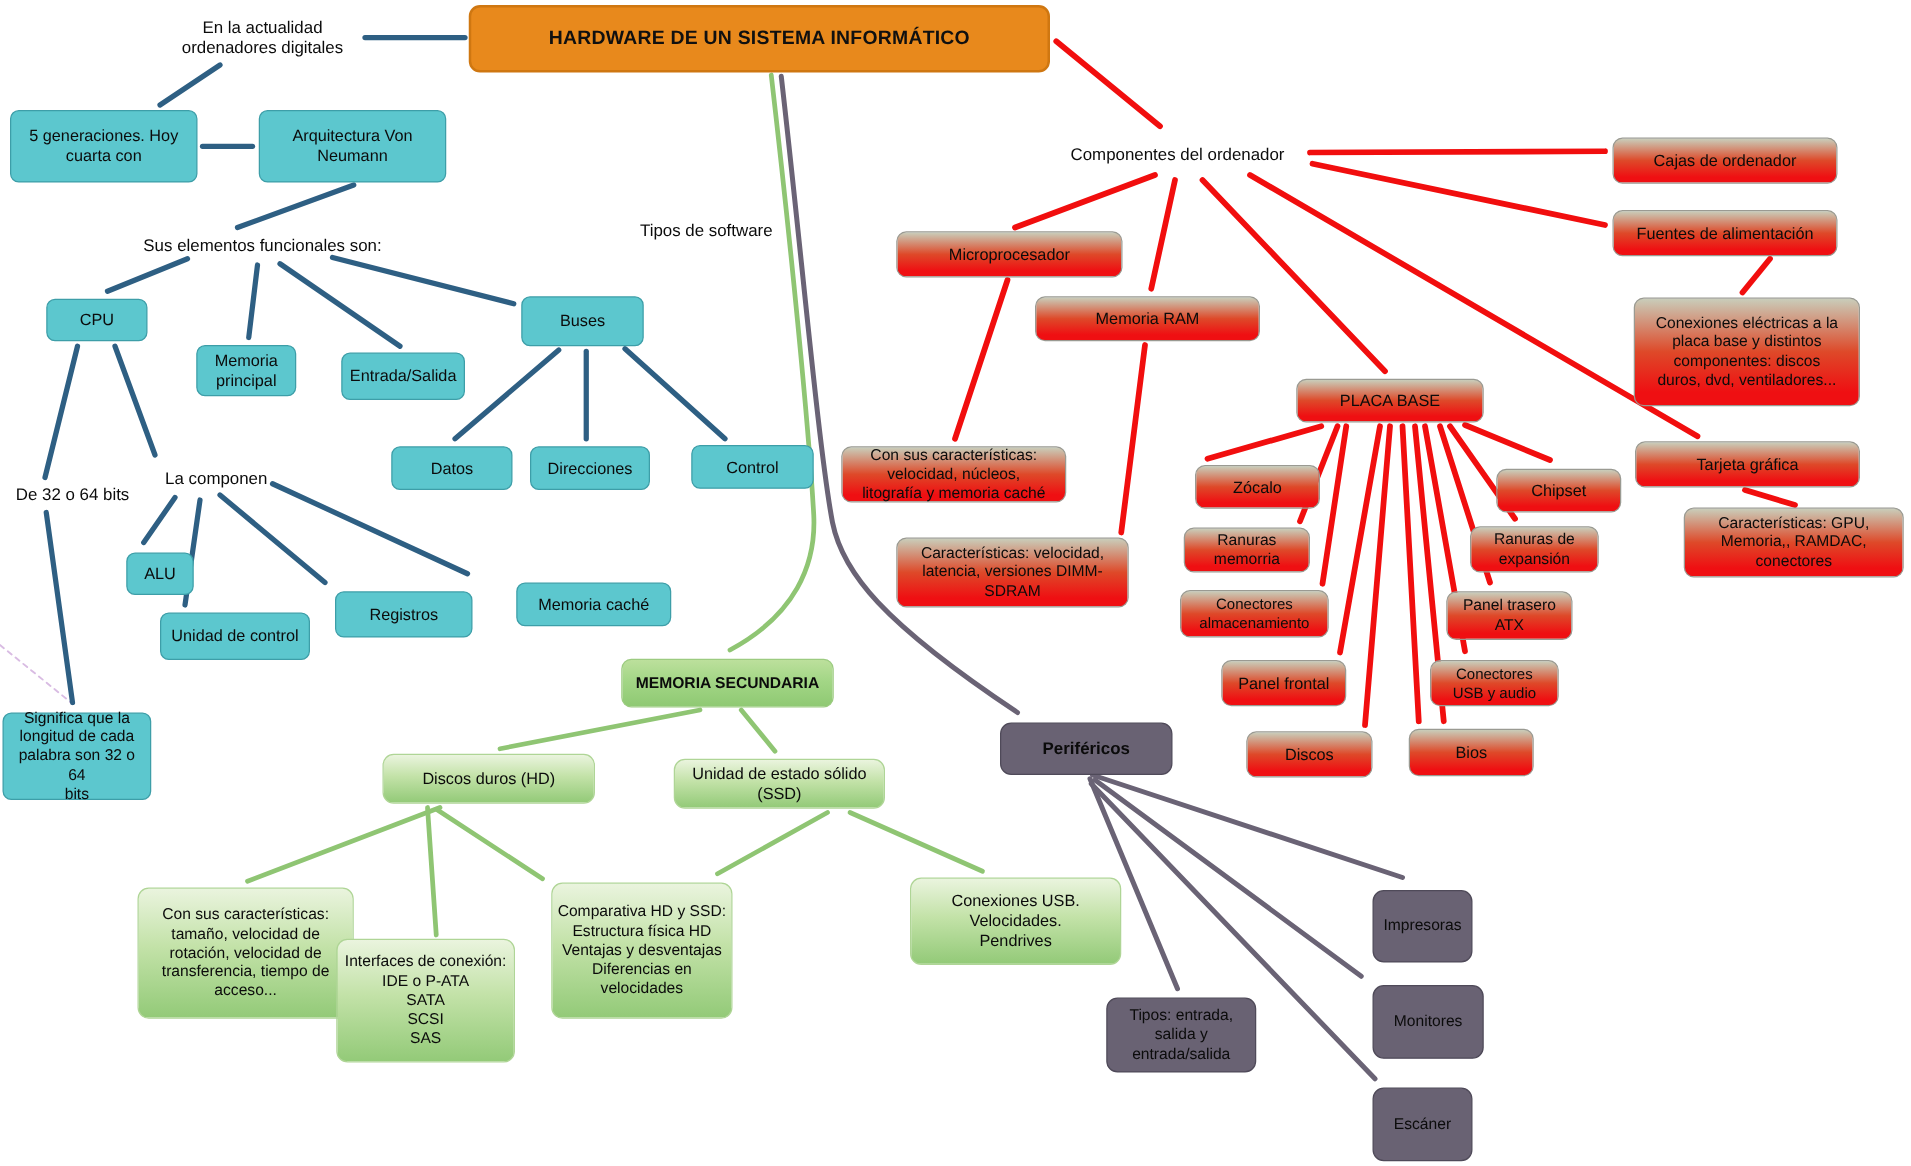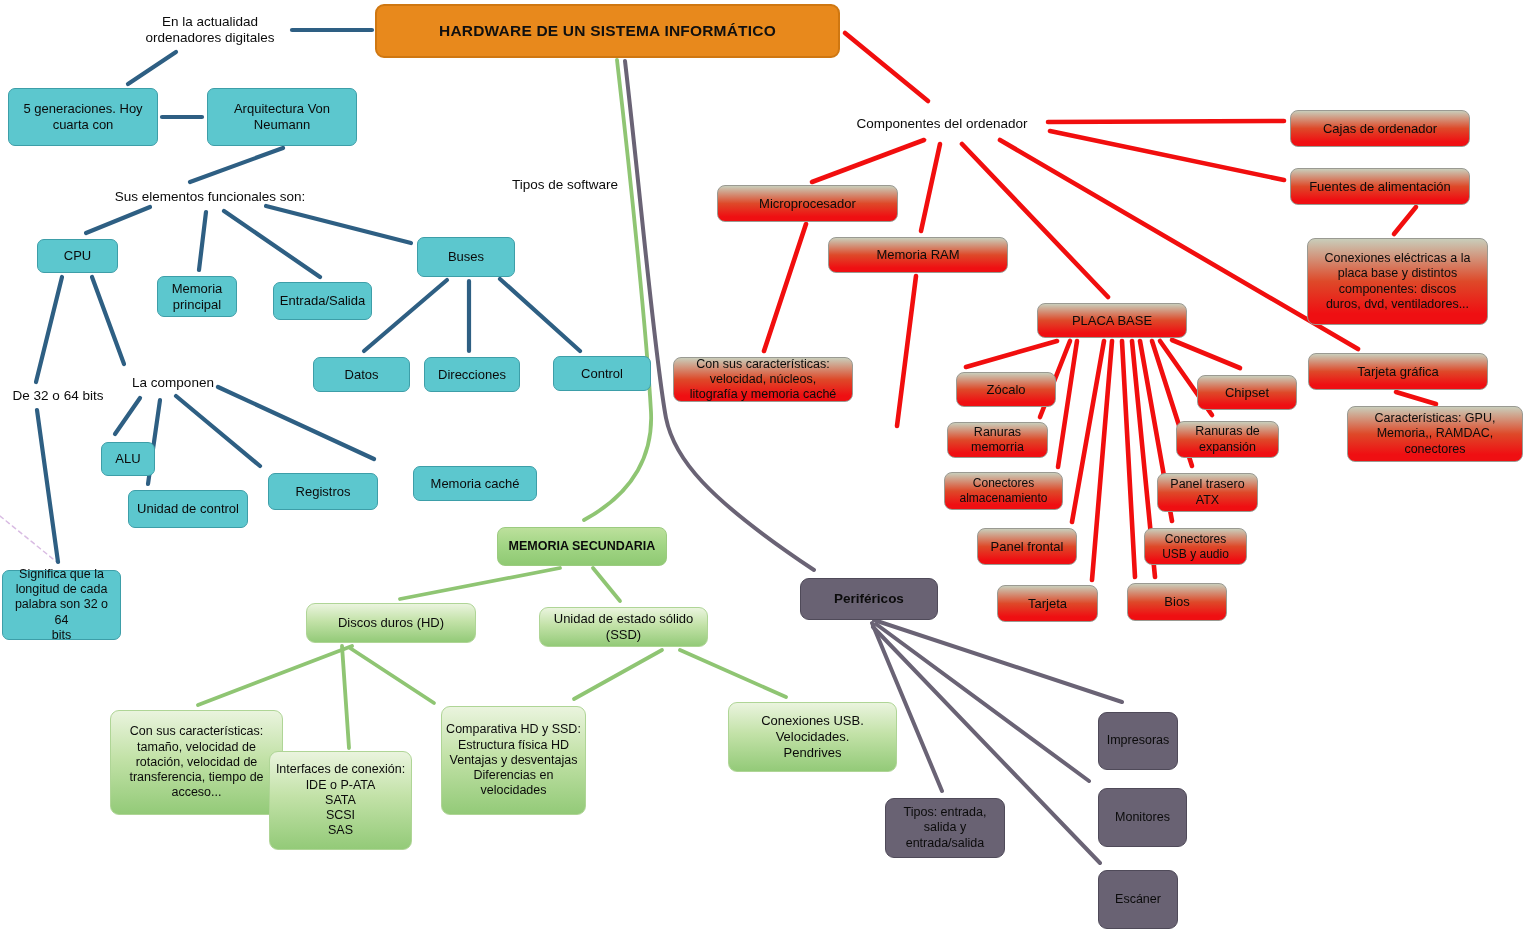--- a/index.html
+++ b/index.html
@@ -177,38 +177,41 @@
 Diferencias en
 velocidades</div>
     <div class="node green" style="left: 728px; top: 702px; width: 169px; height: 70px;">Conexiones USB.
 Velocidades.
 Pendrives</div>
     <div class="node red" style="left: 717px; top: 185px; width: 181px; height: 37px;">Microprocesador</div>
     <div class="node red" style="left: 828px; top: 237px; width: 180px; height: 36px;">Memoria RAM</div>
     <div class="node red" style="left: 673px; top: 357px; width: 180px; height: 45px; font-size: 12.5px;">Con sus características:
 velocidad, núcleos,
 litografía y memoria caché</div>
+    <div class="node red" style="left: 717px; top: 430px; width: 186px; height: 56px; font-size: 12.5px;">Características: velocidad,
+latencia, versiones DIMM-
+SDRAM</div>
     <div class="node red" style="left: 1290px; top: 110px; width: 180px; height: 37px;">Cajas de ordenador</div>
     <div class="node red" style="left: 1290px; top: 168px; width: 180px; height: 37px;">Fuentes de alimentación</div>
     <div class="node red" style="left: 1307px; top: 238px; width: 181px; height: 87px; font-size: 12.5px;">Conexiones eléctricas a la
 placa base y distintos
 componentes: discos
 duros, dvd, ventiladores...</div>
     <div class="node red" style="left: 1308px; top: 353px; width: 180px; height: 37px;">Tarjeta gráfica</div>
     <div class="node red" style="left: 1347px; top: 406px; width: 176px; height: 56px; font-size: 12.5px;">Características: GPU,
 Memoria,,  RAMDAC,
 conectores</div>
     <div class="node red" style="left: 1037px; top: 303px; width: 150px; height: 35px;">PLACA BASE</div>
     <div class="node red" style="left: 956px; top: 372px; width: 100px; height: 35px;">Zócalo</div>
     <div class="node red" style="left: 947px; top: 422px; width: 101px; height: 36px; font-size: 12.5px;">Ranuras
 memorria</div>
     <div class="node red" style="left: 944px; top: 472px; width: 119px; height: 38px; font-size: 12px;">Conectores
 almacenamiento</div>
     <div class="node red" style="left: 977px; top: 528px; width: 100px; height: 37px;">Panel frontal</div>
-    <div class="node red" style="left: 997px; top: 585px; width: 101px; height: 37px;">Tarjeta</div>
+    <div class="node red" style="left: 997px; top: 585px; width: 101px; height: 37px;">Discos</div>
     <div class="node red" style="left: 1127px; top: 583px; width: 100px; height: 38px;">Bios</div>
     <div class="node red" style="left: 1144px; top: 528px; width: 103px; height: 37px; font-size: 12px;">Conectores
 USB y audio</div>
     <div class="node red" style="left: 1157px; top: 473px; width: 101px; height: 39px; font-size: 12.5px;">Panel trasero
 ATX</div>
     <div class="node red" style="left: 1176px; top: 421px; width: 103px; height: 37px; font-size: 12.5px;">Ranuras de
 expansión</div>
     <div class="node red" style="left: 1197px; top: 375px; width: 100px; height: 35px;">Chipset</div>
     <div class="node purple" style="left: 800px; top: 578px; width: 138px; height: 42px; font-size: 13.5px; font-weight: 700;">Periféricos</div>
     <div class="node purple" style="left: 885px; top: 798px; width: 120px; height: 60px; font-size: 12.5px;">Tipos: entrada,

